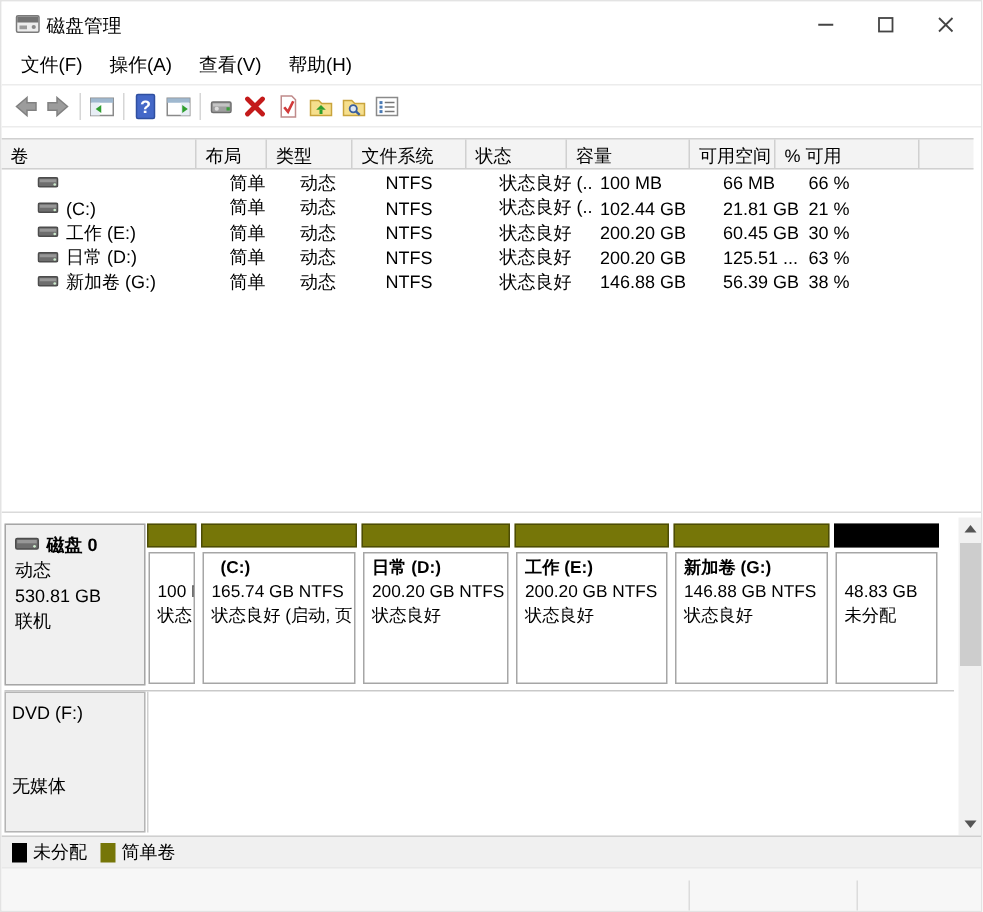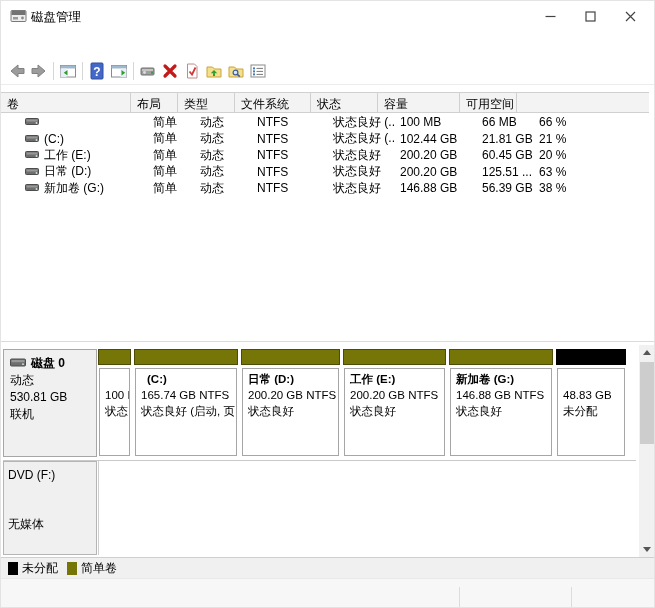--- a/index.html
+++ b/index.html
@@ -104,20 +104,26 @@
           </svg>
       </div>
       <div class="wbtn">
         <svg width="11" height="11" viewBox="0 0 11 11">
             <path d="M1 1 L10 10 M10 1 L1 10" stroke="#444" stroke-width="1.2"></path>
           </svg>
       </div>
     </div>
   </div>
 
+  <div class="menubar">
+    <span class="menuitem">文件(F)</span>
+    <span class="menuitem">操作(A)</span>
+    <span class="menuitem">查看(V)</span>
+    <span class="menuitem">帮助(H)</span>
+  </div>
 
   <div class="toolbar">
     <div class="tbtn">
       <svg width="18" height="18" viewBox="0 0 18 18">
           <path d="M10 3 L3 9 L10 15 L10 11.5 H16 V6.5 H10 Z" fill="#9c9c9c" stroke="#818181"></path>
         </svg>
     </div>
     <div class="tbtn">
       <svg width="18" height="18" viewBox="0 0 18 18">
           <path d="M8 3 L15 9 L8 15 L8 11.5 H2 V6.5 H8 Z" fill="#9c9c9c" stroke="#818181"></path>
@@ -195,20 +201,21 @@
   </div>
 
   <div class="thead">
     <div class="th">卷</div>
     <div class="th">布局</div>
     <div class="th">类型</div>
     <div class="th">文件系统</div>
     <div class="th">状态</div>
     <div class="th">容量</div>
     <div class="th">可用空间</div>
+    <div class="th">% 可用</div>
     <div class="th"></div>
   </div>
 
   <div class="tbody">
     <div class="trow">
       <div class="tc c-vol">
           <span><svg width="14" height="9" viewBox="0 0 14 9">
               <rect x="0.5" y="1.5" width="13" height="6" rx="1" fill="#6e6e6e" stroke="#4c4c4c"></rect>
               <rect x="1.5" y="2.5" width="11" height="2" fill="#979797"></rect>
               <circle cx="11.5" cy="6" r="0.9" fill="#cdeccd"></circle>
@@ -250,21 +257,21 @@
               <circle cx="11.5" cy="6" r="0.9" fill="#cdeccd"></circle>
             </svg></span>
           <span>工作 (E:)</span>
         </div>
       <div class="tc">简单</div>
       <div class="tc">动态</div>
       <div class="tc">NTFS</div>
       <div class="tc">状态良好</div>
       <div class="tc">200.20 GB</div>
       <div class="tc">60.45 GB</div>
-      <div class="tc">20 %</div>
+      <div class="tc">30 %</div>
       <div class="tc"></div>
     </div>
     <div class="trow">
       <div class="tc c-vol">
           <span><svg width="14" height="9" viewBox="0 0 14 9">
               <rect x="0.5" y="1.5" width="13" height="6" rx="1" fill="#6e6e6e" stroke="#4c4c4c"></rect>
               <rect x="1.5" y="2.5" width="11" height="2" fill="#979797"></rect>
               <circle cx="11.5" cy="6" r="0.9" fill="#cdeccd"></circle>
             </svg></span>
           <span>日常 (D:)</span>

